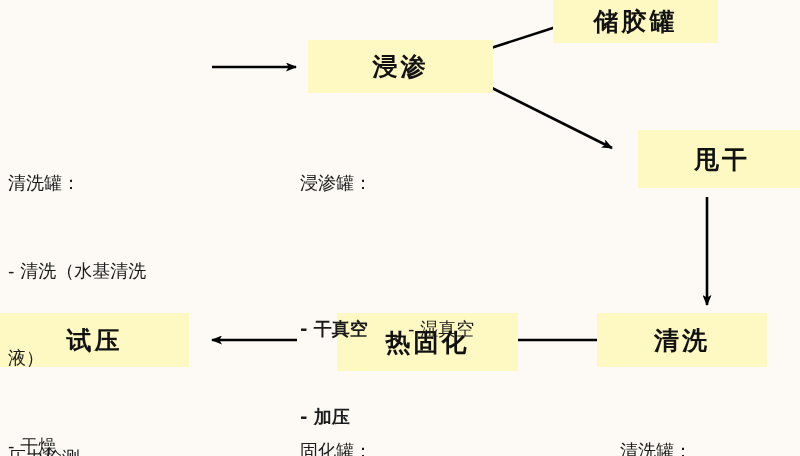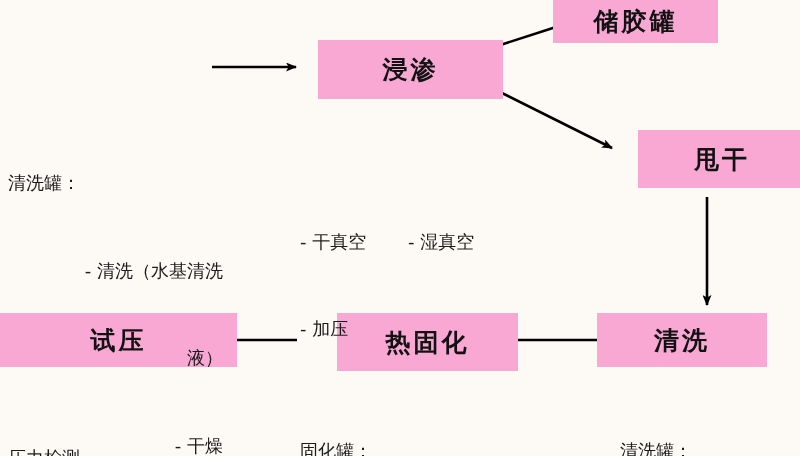--- a/index.html
+++ b/index.html
@@ -15,21 +15,21 @@
     overflow: hidden;
   }
   #canvas {
     position: relative;
     width: 800px;
     height: 456px;
     background: #FDF9F4;
   }
   .node {
     position: absolute;
-    background: #f9a8d4;
+    background: #fef9c3;
     display: flex;
     align-items: center;
     justify-content: center;
     color: #121212;
     font-weight: bold;
     font-size: 25px;
     letter-spacing: 3px;
     box-sizing: border-box;
   }
   .caption {
@@ -39,49 +39,50 @@
     line-height: 1.62;
     white-space: pre;
     box-sizing: border-box;
   }
   .caption .cap-title {
     display: block;
     text-align: left;
   }
   .caption .cap-line {
     display: block;
-    text-align: right;
+    text-align: left;
   }
   .cap-cols {
     display: block;
   }
   .cap-row {
     display: flex;
   }
   .cap-row .c1 {
     display: inline-block;
+    font-weight: bold;
   }
   .cap-row .c2 {
     display: inline-block;
   }
   svg.edges {
     position: absolute;
     left: 0;
     top: 0;
     width: 800px;
     height: 456px;
     pointer-events: none;
   }
 
   
   #node-pretreatment { left: 0px;   top: 40px;  width: 203px; height: 53px; }
-  #node-impregnation { left: 318px; top: 40px;  width: 185px; height: 59px; }
+  #node-impregnation { left: 308px; top: 40px;  width: 185px; height: 53px; }
   #node-gluetank     { left: 553px; top: 0px;   width: 165px; height: 43px; }
   #node-spindry      { left: 638px; top: 130px; width: 168px; height: 58px; }
-  #node-pressuretest { left: 0px;   top: 313px; width: 237px; height: 54px; }
+  #node-pressuretest { left: 0px;   top: 313px; width: 189px; height: 54px; }
   #node-curing       { left: 302px; top: 313px; width: 181px; height: 58px; margin-left: 35px; }
   #node-cleaning     { left: 597px; top: 313px; width: 170px; height: 54px; }
 
   
   #cap-pretreatment  { left: 8px;   top: 110px; width: 215px; }
   #cap-impregnation  { left: 300px; top: 110px; width: 255px; }
   #cap-pressuretest  { left: 8px;   top: 385px; width: 200px; }
   #cap-curing        { left: 300px; top: 378px; width: 185px; }
   #cap-cleaning      { left: 620px; top: 378px; width: 180px; }
 </style>
@@ -124,20 +125,21 @@
   <div class="node" id="node-pressuretest">试压</div>
 
   <div class="caption" id="cap-pretreatment">
     <span class="cap-title">清洗罐：</span>
     <span class="cap-line">- 清洗（水基清洗</span>
     <span class="cap-line">液）</span>
     <span class="cap-line">- 干燥</span>
   </div>
 
   <div class="caption" id="cap-impregnation">
+    <span class="cap-title">浸渗罐：</span>
     <span class="cap-cols">
       <span class="cap-row">
         <span class="c1" style="width:108px">- 干真空</span>
         <span class="c2">- 湿真空</span>
       </span>
       <span class="cap-row">
         <span class="c1" style="width:108px">- 加压</span>
       </span>
       
     </span>

